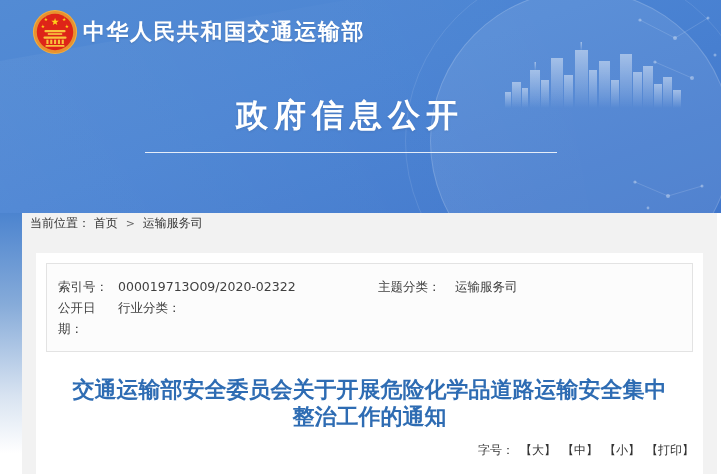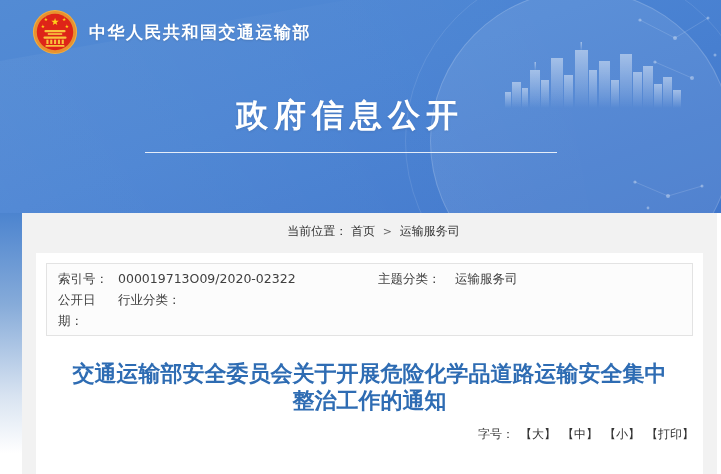--- a/index.html
+++ b/index.html
@@ -22,50 +22,50 @@
     border:1px solid rgba(255,255,255,0.10);
   }
   .circle-main{
     position:absolute;left:430px;top:-10px;width:300px;height:300px;border-radius:50%;
     background:rgba(255,255,255,0.09);border:1px solid rgba(255,255,255,0.16);
   }
   .skyline{position:absolute;left:505px;top:42px;}
   .dots{position:absolute;left:600px;top:0;}
   .gov-brand{position:absolute;left:32px;top:8px;display:flex;align-items:center;}
   .gov-brand .name{
-    margin-left:11px;color:#ffffff;font-size:17px;font-weight:600;letter-spacing:1.5px;
+    margin-left:5px;color:#ffffff;font-size:22px;font-weight:600;letter-spacing:1.5px;
     text-shadow:0 1px 2px rgba(0,0,0,0.12);
   }
   .banner-title{
     position:absolute;left:0;top:94px;width:700px;text-align:center;
     color:#ffffff;font-size:32px;font-weight:bold;letter-spacing:6px;
     text-shadow:0 1px 3px rgba(0,0,0,0.10);
   }
   .banner-underline{
     position:absolute;left:145px;top:152px;width:412px;height:1px;
     background:rgba(255,255,255,0.85);
   }
   
   .page-lower{position:absolute;left:0;top:213px;width:721px;height:261px;background:#ffffff;display:flex;}
   .left-strip{
     width:22px;height:261px;
     background:linear-gradient(180deg,#4c84cf 0%,#86abd9 35%,#d8e3f1 70%,#ffffff 92%);
   }
   .content{width:695px;height:261px;background:#f2f2f2;position:relative;}
   .breadcrumb{
-    padding:10px 0 0 8px;font-size:12px;color:#333;text-align:center;
+    padding:2px 0 0 8px;font-size:12px;color:#333;
   }
   .breadcrumb a{color:#333;text-decoration:none;}
   .breadcrumb .sep{margin:0 4px;color:#666;font-size:11px;}
   .card{
     position:absolute;left:14px;top:40px;width:667px;height:230px;background:#ffffff;
   }
   .info-table{
     margin:10px;border:1px solid #e3e3e3;background:#fcfcfc;
-    padding:4px 0;font-size:12.5px;color:#404040;
+    padding:12px 0;font-size:12.5px;color:#404040;
   }
   .info-row{display:flex;line-height:21px;}
   .info-row .l1{width:60px;margin-left:11px;}
   .info-row .v1{width:260px;}
   .info-row .l2{width:77px;}
   .info-row .v2{flex:1;}
   .article-title{
     margin-top:24px;padding:0 28px;text-align:center;
     font-size:22px;line-height:27px;font-weight:bold;color:#2e6cb3;
   }

